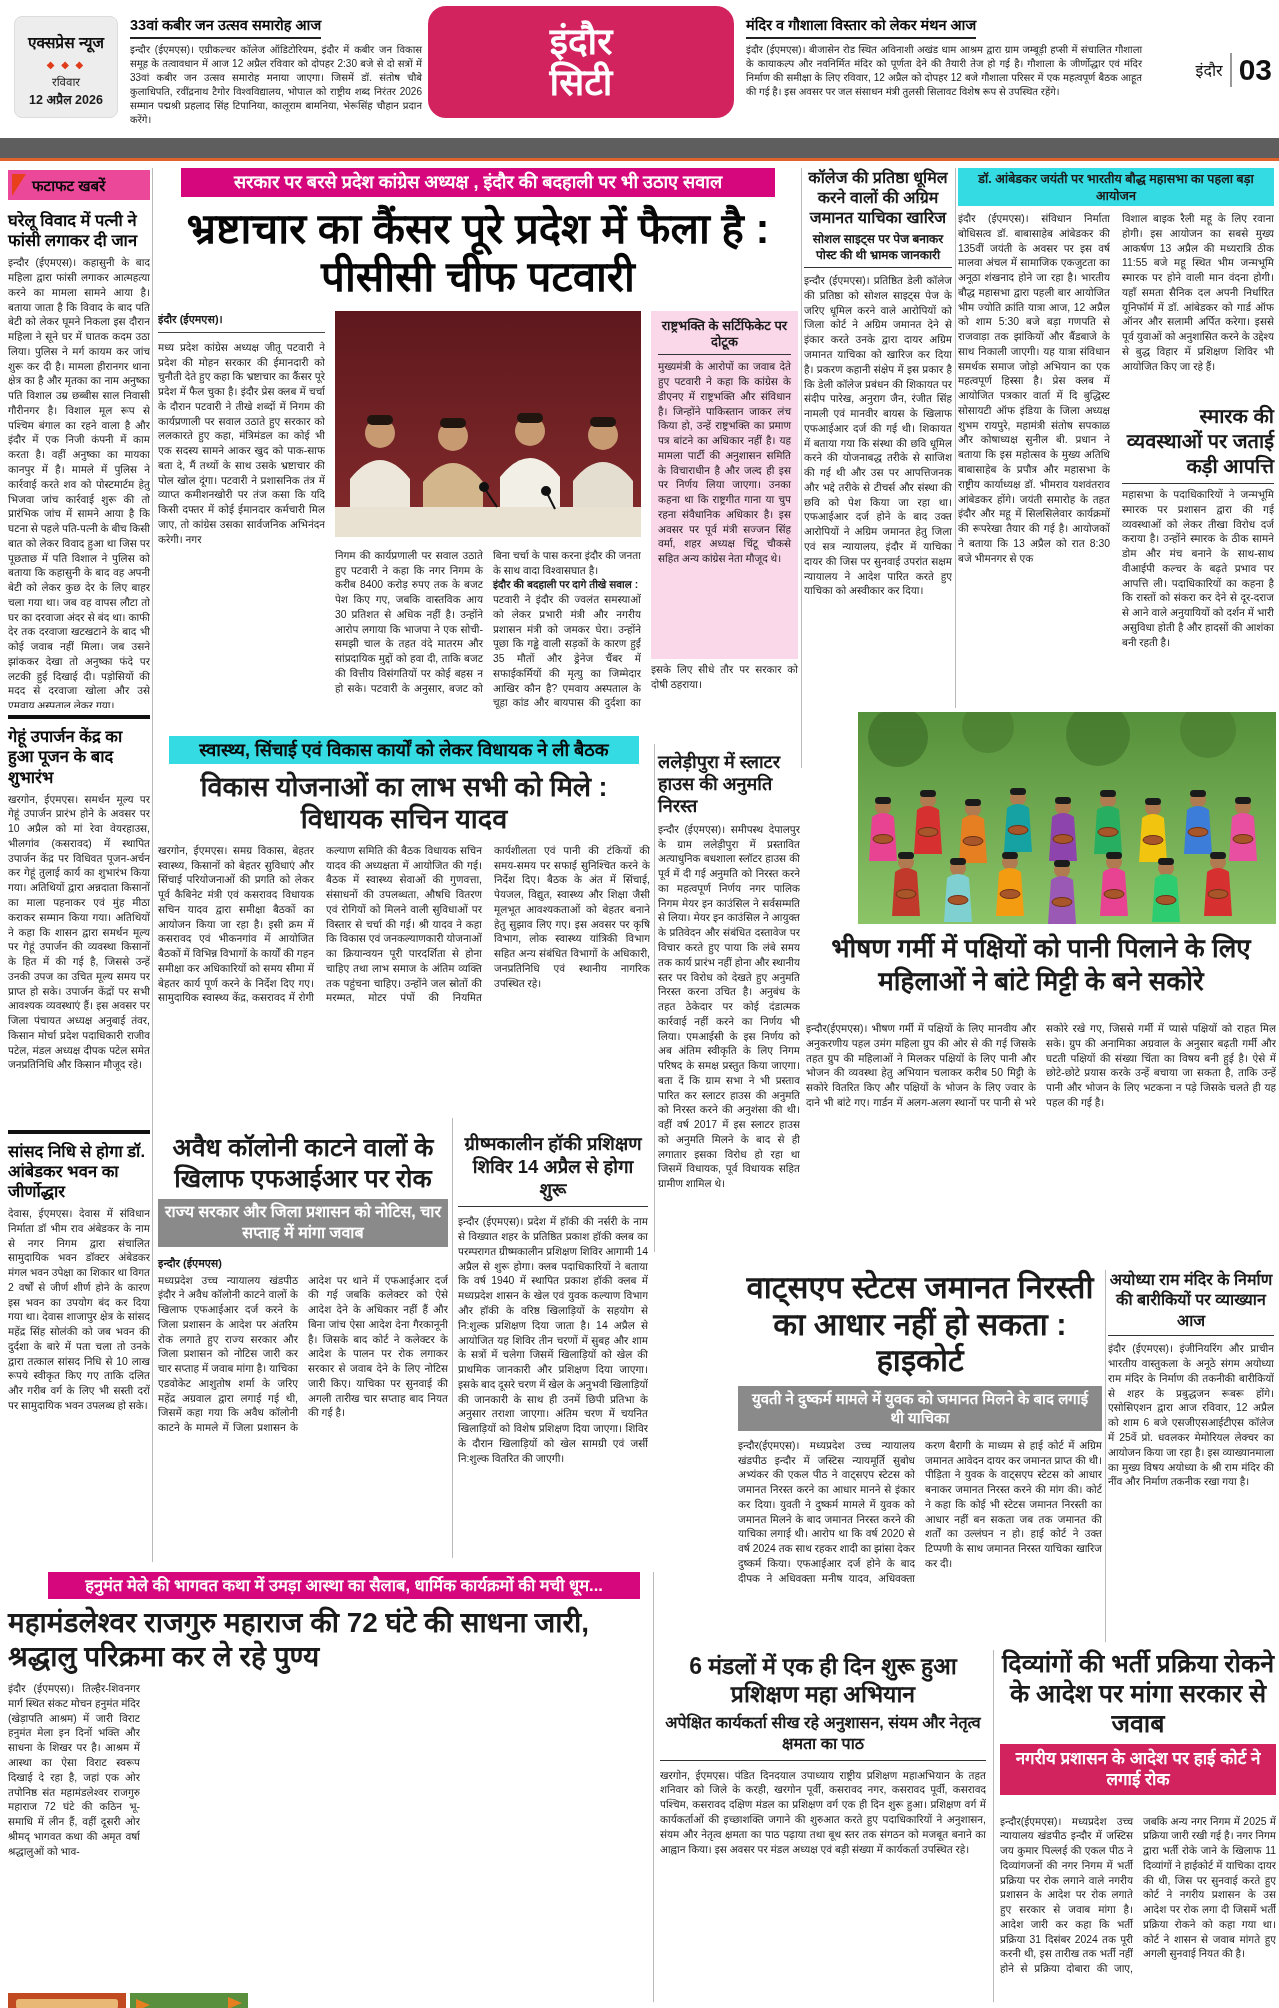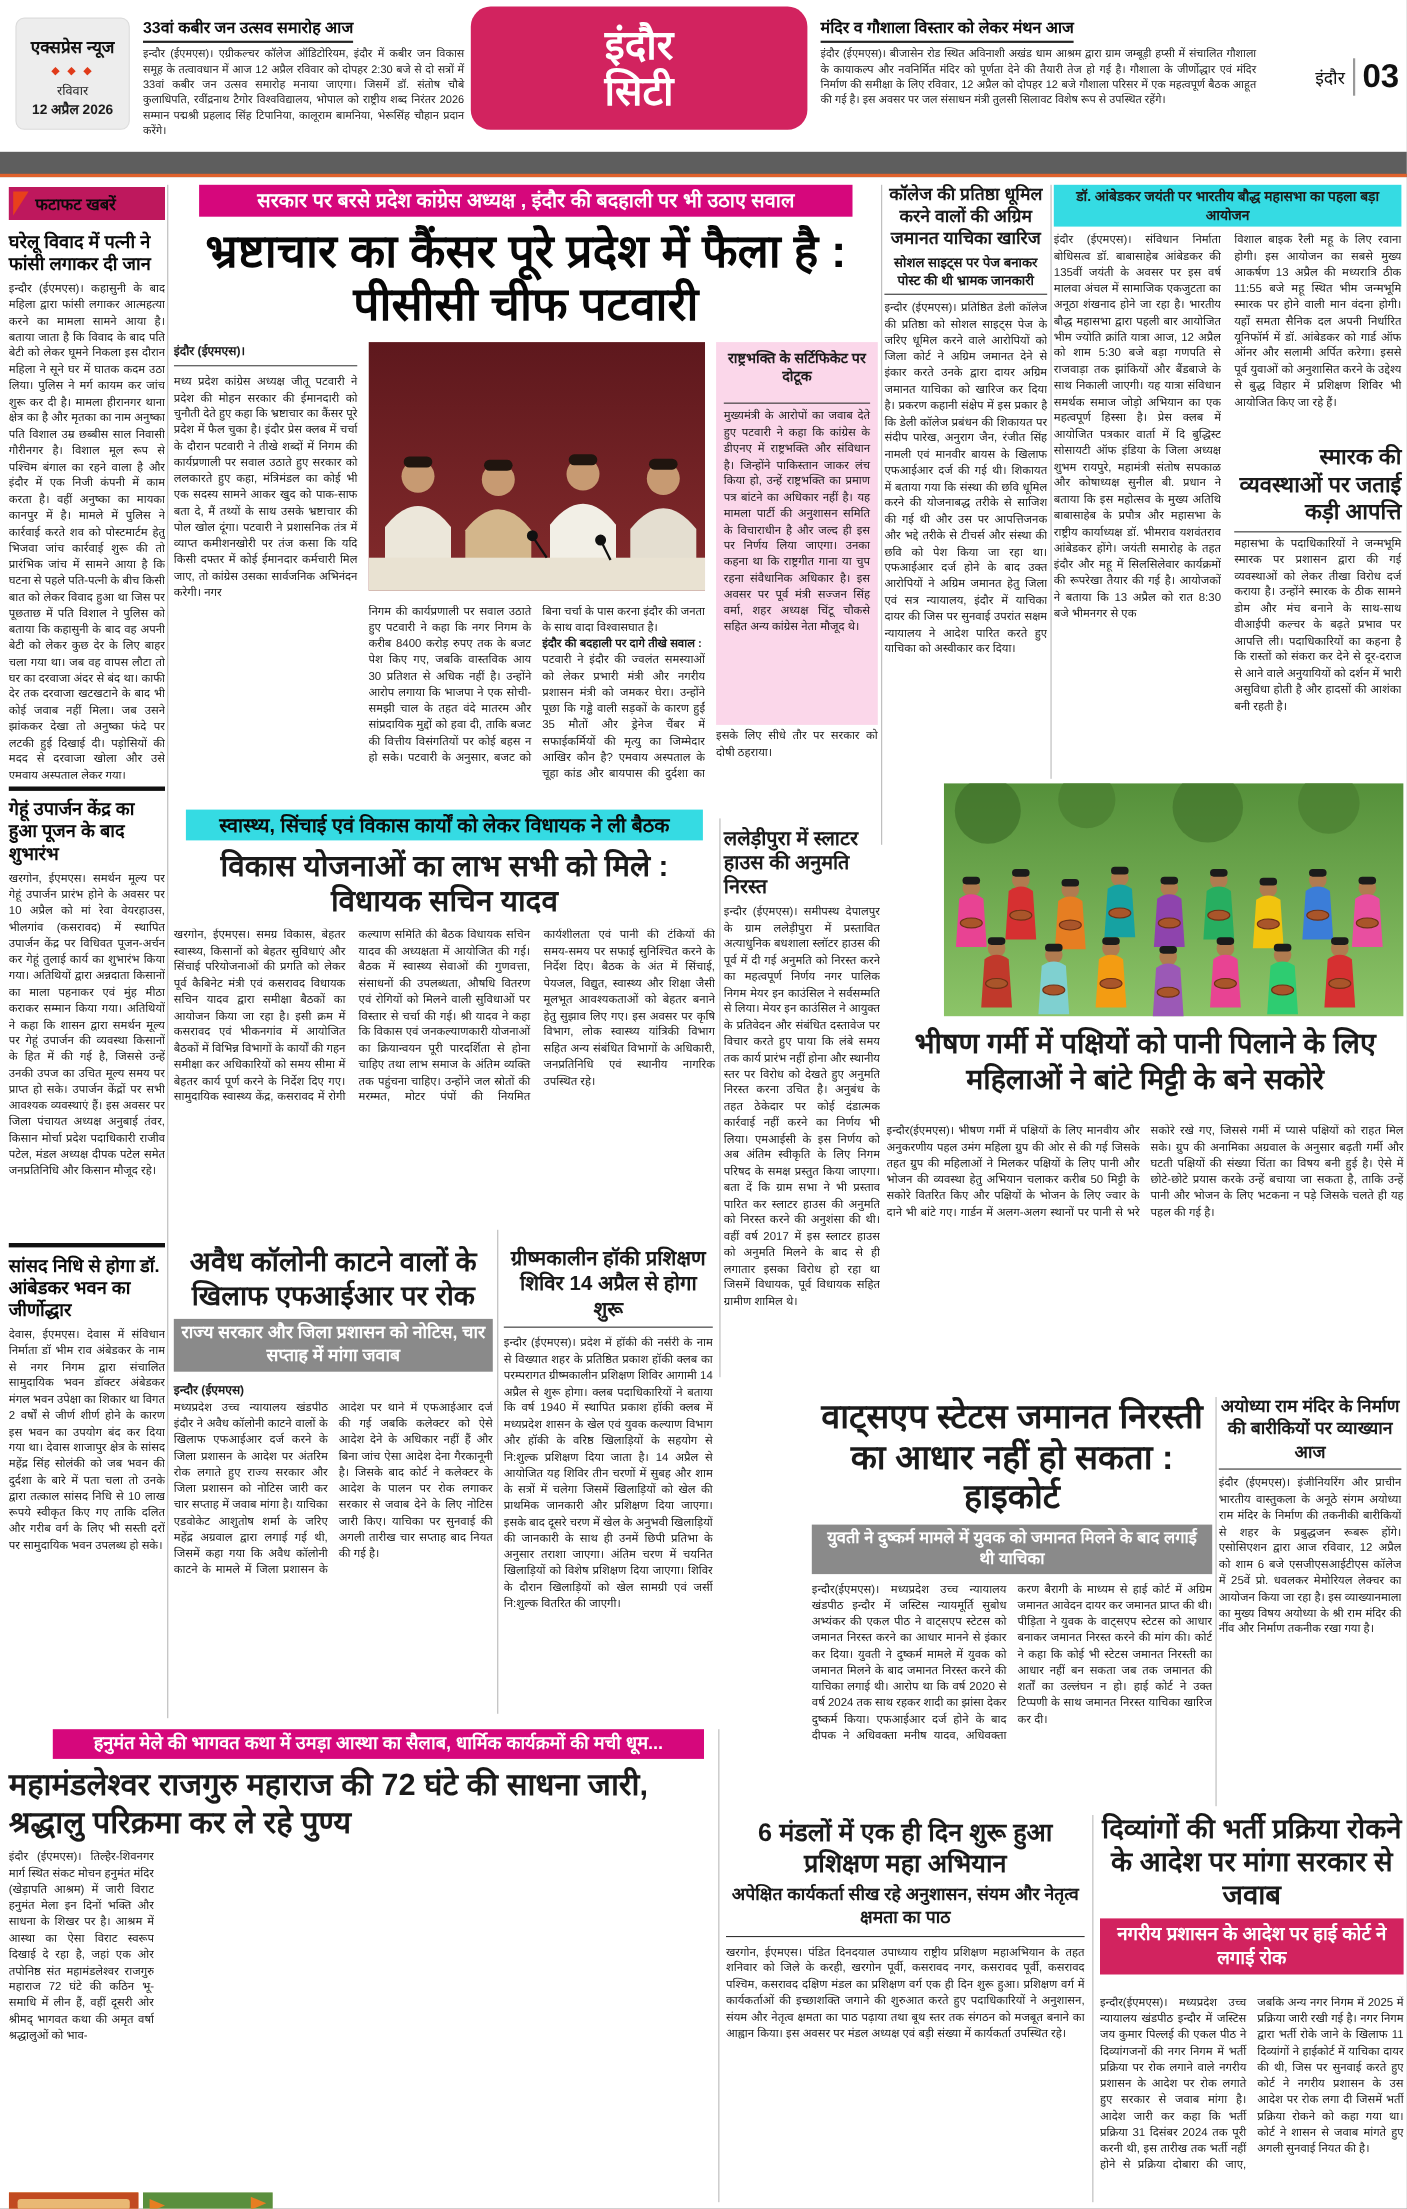--- a/index.html
+++ b/index.html
@@ -25,38 +25,38 @@
   .corner .bar{width:2px;height:34px;background:#999;}
   .corner .no{font-size:30px;font-weight:800;color:#111;}
   .graybar{left:0;top:138px;width:1279px;height:20px;background:#5e5e5e;border-bottom:3px solid #e0622d;}
   
   .btxt{font-size:10.4px;line-height:1.42;text-align:justify;color:#1d1d1d;margin:0;}
   .clip{overflow:hidden;}
   .vrule{width:1px;background:#b9b9b9;}
   .hdivider{height:4px;background:#111;margin:7px 0;}
   
   .qn{left:8px;top:170px;width:142px;height:1392px;}
-  .qn-head{background:#be185d;height:30px;display:flex;align-items:center;gap:6px;padding-left:4px;margin-bottom:10px;}
+  .qn-head{background:#ec4899;height:30px;display:flex;align-items:center;gap:6px;padding-left:4px;margin-bottom:10px;}
   .qn-tri{width:0;height:0;border-top:22px solid #e8401c;border-right:14px solid transparent;}
   .qn-head b{font-size:15px;color:#0b0b0b;}
   .qn h3{margin:2px 0 6px;font-size:16.5px;line-height:1.22;font-weight:800;color:#0c0c0c;}
   
   .lead{left:158px;top:168px;width:640px;height:578px;}
   .kicker{background:#d6077c;color:#fff;font-weight:800;text-align:center;}
   .lead .kicker{width:594px;margin:0 auto;font-size:18px;height:29px;line-height:29px;}
   .lead h1{margin:8px 0 10px;font-size:42px;line-height:1.14;font-weight:800;text-align:center;color:#070707;}
   .lead-row{display:flex;gap:10px;}
   .lead-colA{width:168px;}
   .lead-byline{font-weight:700;font-size:11px;border-bottom:1px solid #444;padding-bottom:6px;margin:0 0 8px;}
   .lead-mid{width:306px;}
   .cols2{columns:2;column-gap:10px;margin-top:8px;}
   .subhead-inline{font-weight:800;}
   .pinkbox{background:#fbd7ea;padding:7px 7px 5px;box-sizing:border-box;}
   .pinkbox h5{margin:0 0 5px;font-size:13px;line-height:1.25;text-align:center;font-weight:800;
-              border-bottom:1.5px solid #333;padding-bottom:16px;}
+              border-bottom:1.5px solid #333;padding-bottom:4px;}
   
   .college{left:804px;top:168px;width:148px;height:604px;}
   .college h2{margin:0 0 4px;font-size:16px;line-height:1.25;font-weight:800;text-align:center;}
   .college h4{margin:0 0 6px;font-size:12px;line-height:1.3;font-weight:800;text-align:center;
               border-bottom:1.5px solid #333;padding-bottom:4px;}
   
   .bhim{left:958px;top:168px;width:316px;height:540px;}
   .bhim h2{margin:0 0 5px;font-size:20px;line-height:1.22;font-weight:800;text-align:center;}
   .bhim .hl{background:#35dbe3;display:block;font-size:12.6px;font-weight:800;text-align:center;
             padding:2px 3px;margin-bottom:6px;}

